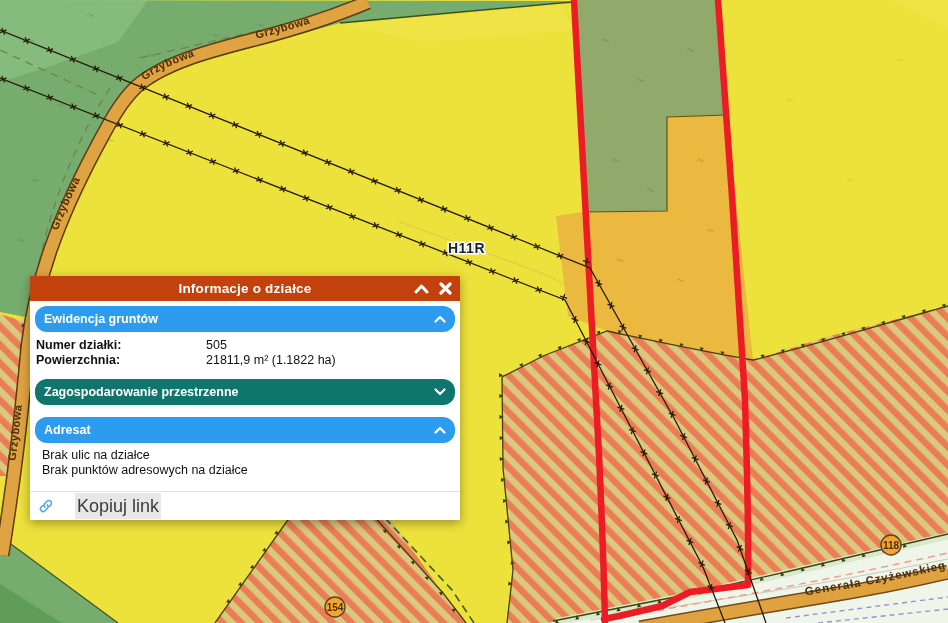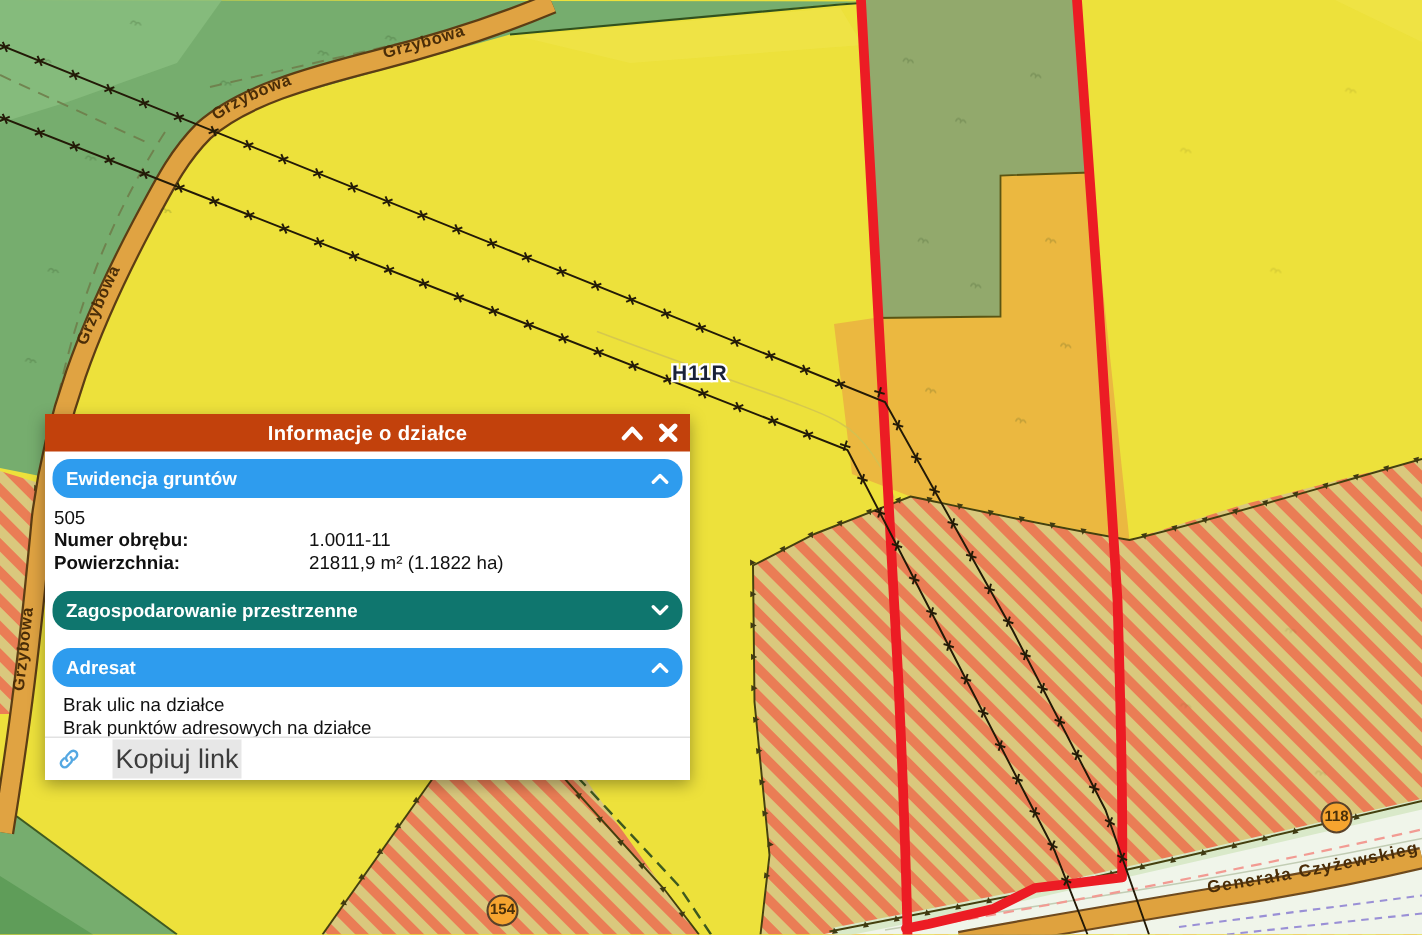--- a/index.html
+++ b/index.html
@@ -205,25 +205,22 @@
     <span>Ewidencja gruntów</span>
     <span class="chev">
       <svg width="12" height="8" viewBox="0 0 12 8">
           <polyline points="1.5,6.5 6,2 10.5,6.5" fill="none" stroke="#fff" stroke-width="2.2" stroke-linecap="round" stroke-linejoin="round"></polyline>
         </svg>
     </span>
   </div>
 
   <div class="rows">
     <div class="row">
+      <span class="lbl">Numer działki:</span>
       <span class="val">505</span>
-    </div>
-    <div class="row">
-      <span class="lbl">Numer obrębu:</span>
-      <span class="val">1.0011-11</span>
     </div>
     <div class="row">
       <span class="lbl">Powierzchnia:</span>
       <span class="val">21811,9 m² (1.1822 ha)</span>
     </div>
   </div>
 
   <div class="sec-bar bar-blue-light m2">
     <span>Zagospodarowanie przestrzenne</span>
     <span class="chev">

